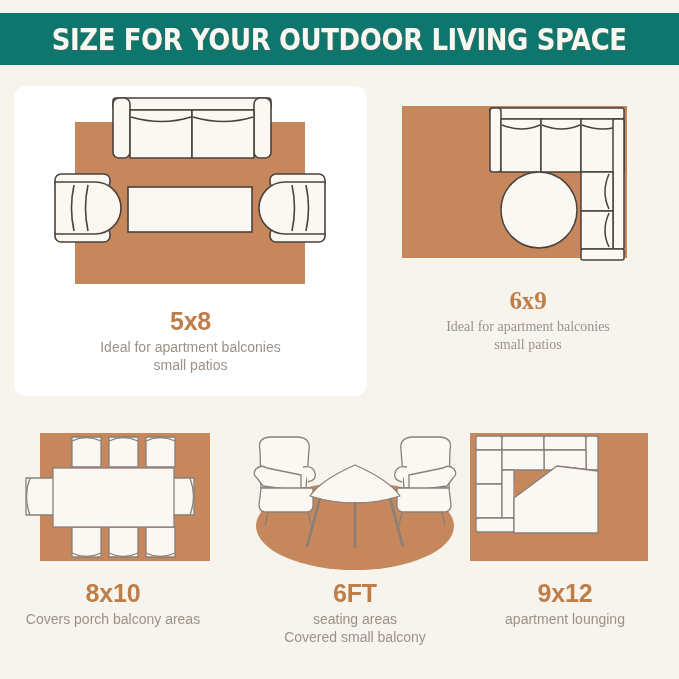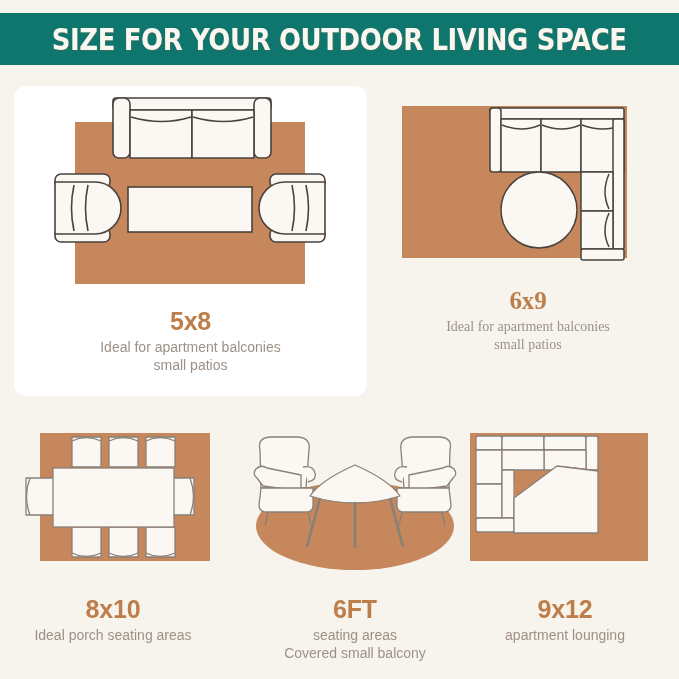--- a/index.html
+++ b/index.html
@@ -108,21 +108,20 @@
   }
   .caption-6x9 {
     position: absolute;
     left: 0;
     top: 188px;
   }
   .caption-bot {
     position: absolute;
     left: 0;
     top: 160px;
-    margin-top: 16px;
   }
 
   .art { position: absolute; }
   svg { display: block; overflow: visible; }
 </style>
 </head>
 <body>
 
 <div class="header-band">
   <div class="header-title">SIZE FOR YOUR OUTDOOR LIVING SPACE</div>
@@ -234,21 +233,21 @@
           <path d="M10 52 h30 v37 h-30 z"></path>
           <path d="M14 52 q-7 18 0 37" fill="#FBF8F3"></path>
           <path d="M178 52 h-30 v37 h30 z"></path>
           <path d="M174 52 q7 18 0 37" fill="#FBF8F3"></path>
         </g>
         <rect x="37" y="42" width="121" height="59" fill="#FBF8F3" stroke="#8A8078" stroke-width="1.3"></rect>
       </svg>
     </div>
     <div class="caption caption-bot">
       <div class="size-label">8x10</div>
-      <div class="size-desc">Ideal porch seating areas</div>
+      <div class="size-desc">Covers porch balcony areas</div>
     </div>
   </div>
 
   <div class="panel-bottom p-6ft">
     <div class="art" style="left:6px;top:6px;">
       <svg width="214" height="145" viewBox="0 0 214 145">
         <ellipse cx="107" cy="100" rx="99" ry="44" fill="#C5875B"></ellipse>
 
         <g fill="#FBF8F3" stroke="#8A8078" stroke-width="1.3" stroke-linejoin="round">
           <path d="M12 24 q-3 -12 10 -13 h28 q13 1 11 13 l-3 38 h-45 z"></path>

